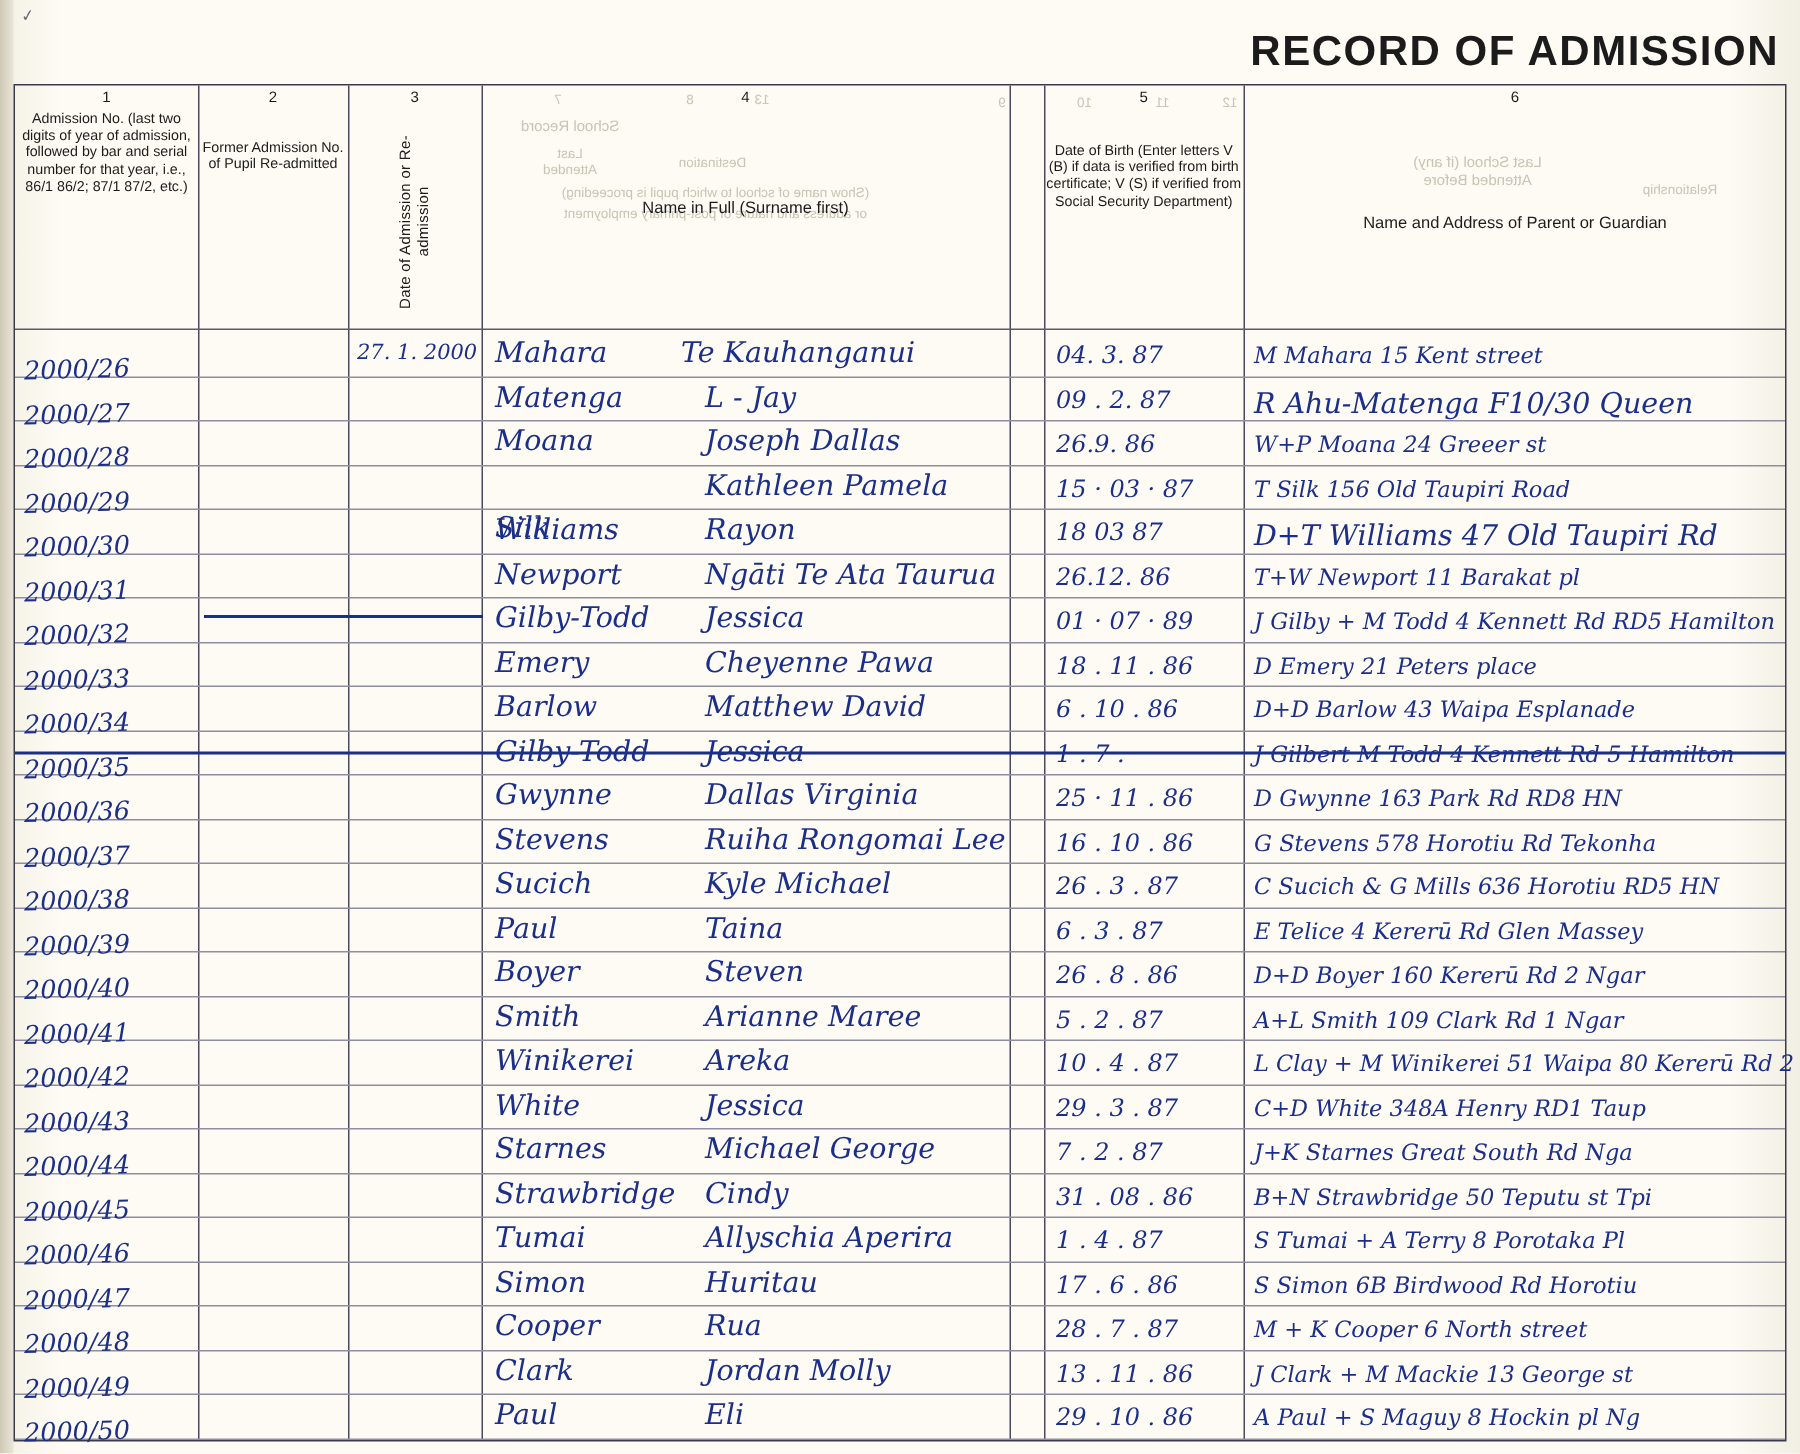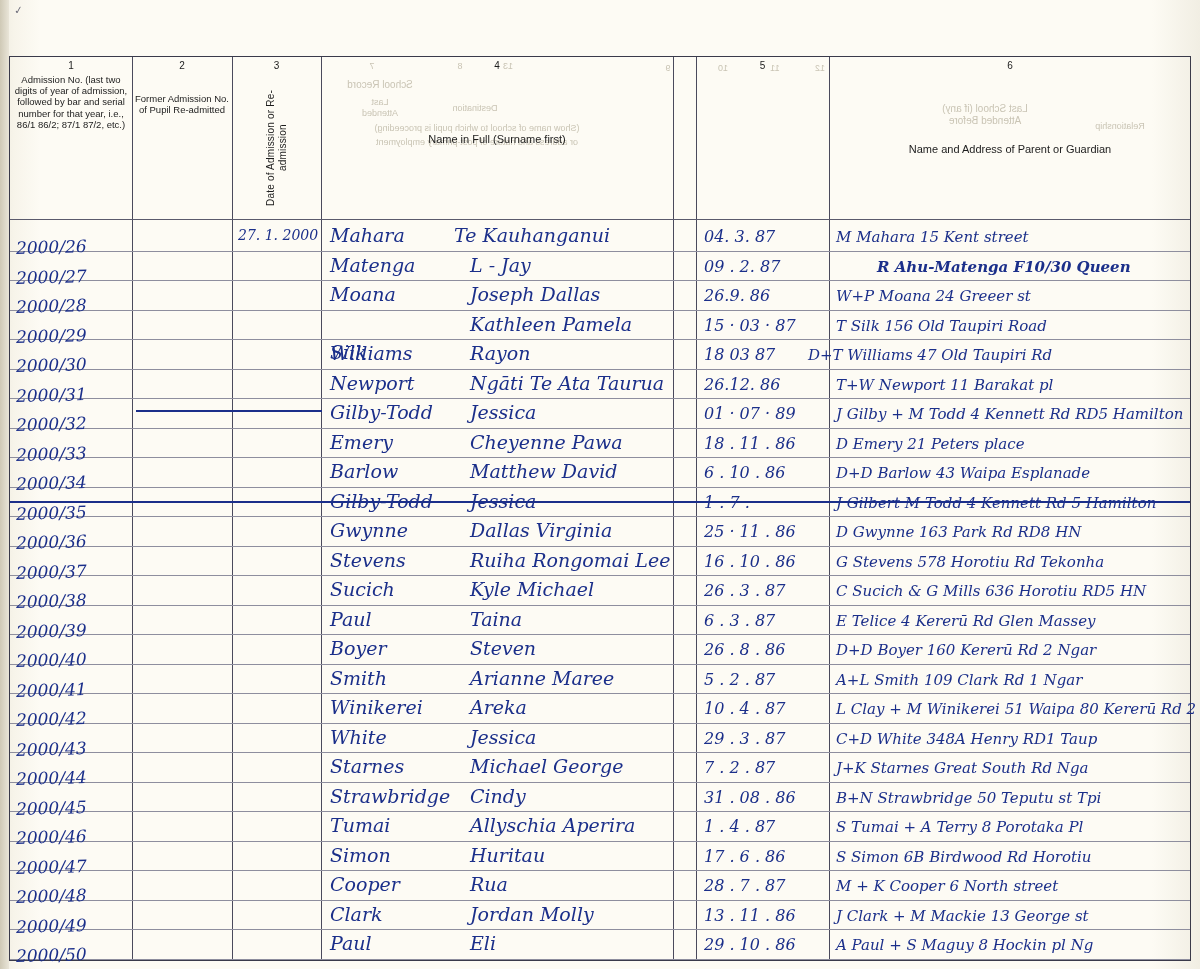--- a/index.html
+++ b/index.html
@@ -86,20 +86,21 @@
   }
   .ghost.big{font-size:10px;}
 </style>
 </head>
 <body>
 
 <div class="page">
   <div class="edge-left"></div>
   <div class="corner-mark">✓</div>
 
+  <div class="title">RECORD OF ADMISSION</div>
 
   <div class="table">
 
     <div class="vline" style="left:122px;"></div>
     <div class="vline" style="left:222px;"></div>
     <div class="vline" style="left:311px;"></div>
     <div class="vline" style="left:663px;"></div>
     <div class="vline" style="left:686px;"></div>
     <div class="vline" style="left:819px;"></div>
 
@@ -135,59 +136,60 @@
       <div class="vert-text">Date of Admission or Re-admission</div>
     </div>
 
     <div class="hdr" style="left:311px;width:352px;justify-content:flex-start;">
       <div class="num">4</div>
       <div class="bigcap" style="margin-top:62px;">Name in Full (Surname first)</div>
     </div>
 
     <div class="hdr" style="left:686px;width:133px;">
       <div class="num">5</div>
+      <div class="cap" style="margin-top:24px;">Date of Birth (Enter letters V (B) if data is verified from birth certificate; V (S) if verified from Social Security Department)</div>
     </div>
 
     <div class="hdr" style="left:819px;width:362px;justify-content:flex-start;">
       <div class="num">6</div>
       <div class="bigcap" style="margin-top:72px;">Name and Address of Parent or Guardian</div>
     </div>
 
     <div id="rows-layer">
         <div class="rowline" style="top: 193.5px;"></div>
         <div class="hw " style="left: 6px; top: 180px; font-size: 17px; transform: rotate(-1.5deg);">2000/26</div>
         <div class="hw " style="left: 228px; top: 170px; font-size: 14px;">27. 1. 2000</div>
         <div class="hw " style="left: 320px; top: 167px; font-size: 19px;">Mahara</div>
         <div class="hw " style="left: 444px; top: 167px; font-size: 19px;">Te Kauhanganui</div>
         <div class="hw " style="left: 694px; top: 170px; font-size: 16px;">04. 3. 87</div>
         <div class="hw " style="left: 826px; top: 171px; font-size: 15px;">M Mahara  15 Kent street</div>
         <div class="rowline" style="top: 223px;"></div>
         <div class="hw " style="left: 6px; top: 209.5px; font-size: 17px; transform: rotate(-1.5deg);">2000/27</div>
         <div class="hw " style="left: 320px; top: 196.5px; font-size: 19px;">Matenga</div>
         <div class="hw " style="left: 460px; top: 196.5px; font-size: 19px;">L - Jay</div>
         <div class="hw " style="left: 694px; top: 199.5px; font-size: 16px;">09 . 2. 87</div>
-        <div class="hw " style="left: 867px; top: 200.5px; font-size: 15px; font-weight: bold;">R Ahu-Matenga  F10/30 Queen</div>
+        <div class="hw " style="left: 826px; top: 200.5px; font-size: 19px;">R Ahu-Matenga  F10/30 Queen</div>
         <div class="rowline" style="top: 252.5px;"></div>
         <div class="hw " style="left: 6px; top: 239px; font-size: 17px; transform: rotate(-1.5deg);">2000/28</div>
         <div class="hw " style="left: 320px; top: 226px; font-size: 19px;">Moana</div>
         <div class="hw " style="left: 460px; top: 226px; font-size: 19px;">Joseph Dallas</div>
         <div class="hw " style="left: 694px; top: 229px; font-size: 16px;">26.9. 86</div>
         <div class="hw " style="left: 826px; top: 230px; font-size: 15px;">W+P Moana   24 Greeer  st</div>
         <div class="rowline" style="top: 282px;"></div>
         <div class="hw " style="left: 6px; top: 268.5px; font-size: 17px; transform: rotate(-1.5deg);">2000/29</div>
         <div class="hw " style="left: 320px; top: 255.5px; font-size: 19px; margin-top: 28px;">Silk</div>
         <div class="hw " style="left: 460px; top: 255.5px; font-size: 19px;">Kathleen Pamela</div>
         <div class="hw " style="left: 694px; top: 258.5px; font-size: 16px;">15 · 03 · 87</div>
         <div class="hw " style="left: 826px; top: 259.5px; font-size: 15px;">T Silk  156 Old Taupiri Road</div>
         <div class="rowline" style="top: 311.5px;"></div>
         <div class="hw " style="left: 6px; top: 298px; font-size: 17px; transform: rotate(-1.5deg);">2000/30</div>
         <div class="hw " style="left: 320px; top: 285px; font-size: 19px;">Williams</div>
         <div class="hw " style="left: 460px; top: 285px; font-size: 19px;">Rayon</div>
         <div class="hw " style="left: 694px; top: 288px; font-size: 16px;">18 03 87</div>
-        <div class="hw " style="left: 798px; top: 289px; font-size: 15px; text-align: center;">D+T Williams  47 Old Taupiri Rd</div>
+        <div class="hw " style="left: 826px; top: 289px; font-size: 19px; text-align: center;">D+T Williams  47 Old Taupiri Rd</div>
         <div class="rowline" style="top: 341px;"></div>
         <div class="hw " style="left: 6px; top: 327.5px; font-size: 17px; transform: rotate(-1.5deg);">2000/31</div>
         <div class="hw " style="left: 320px; top: 314.5px; font-size: 19px;">Newport</div>
         <div class="hw " style="left: 460px; top: 314.5px; font-size: 19px;">Ngāti Te Ata Taurua</div>
         <div class="hw " style="left: 694px; top: 317.5px; font-size: 16px;">26.12. 86</div>
         <div class="hw " style="left: 826px; top: 318.5px; font-size: 15px;">T+W Newport  11 Barakat pl</div>
         <div class="rowline" style="top: 370.5px;"></div>
         <div class="hw " style="left: 6px; top: 357px; font-size: 17px; transform: rotate(-1.5deg);">2000/32</div>
         <div class="hw " style="left: 320px; top: 344px; font-size: 19px;">Gilby-Todd</div>
         <div class="hw " style="left: 460px; top: 344px; font-size: 19px;">Jessica</div>

